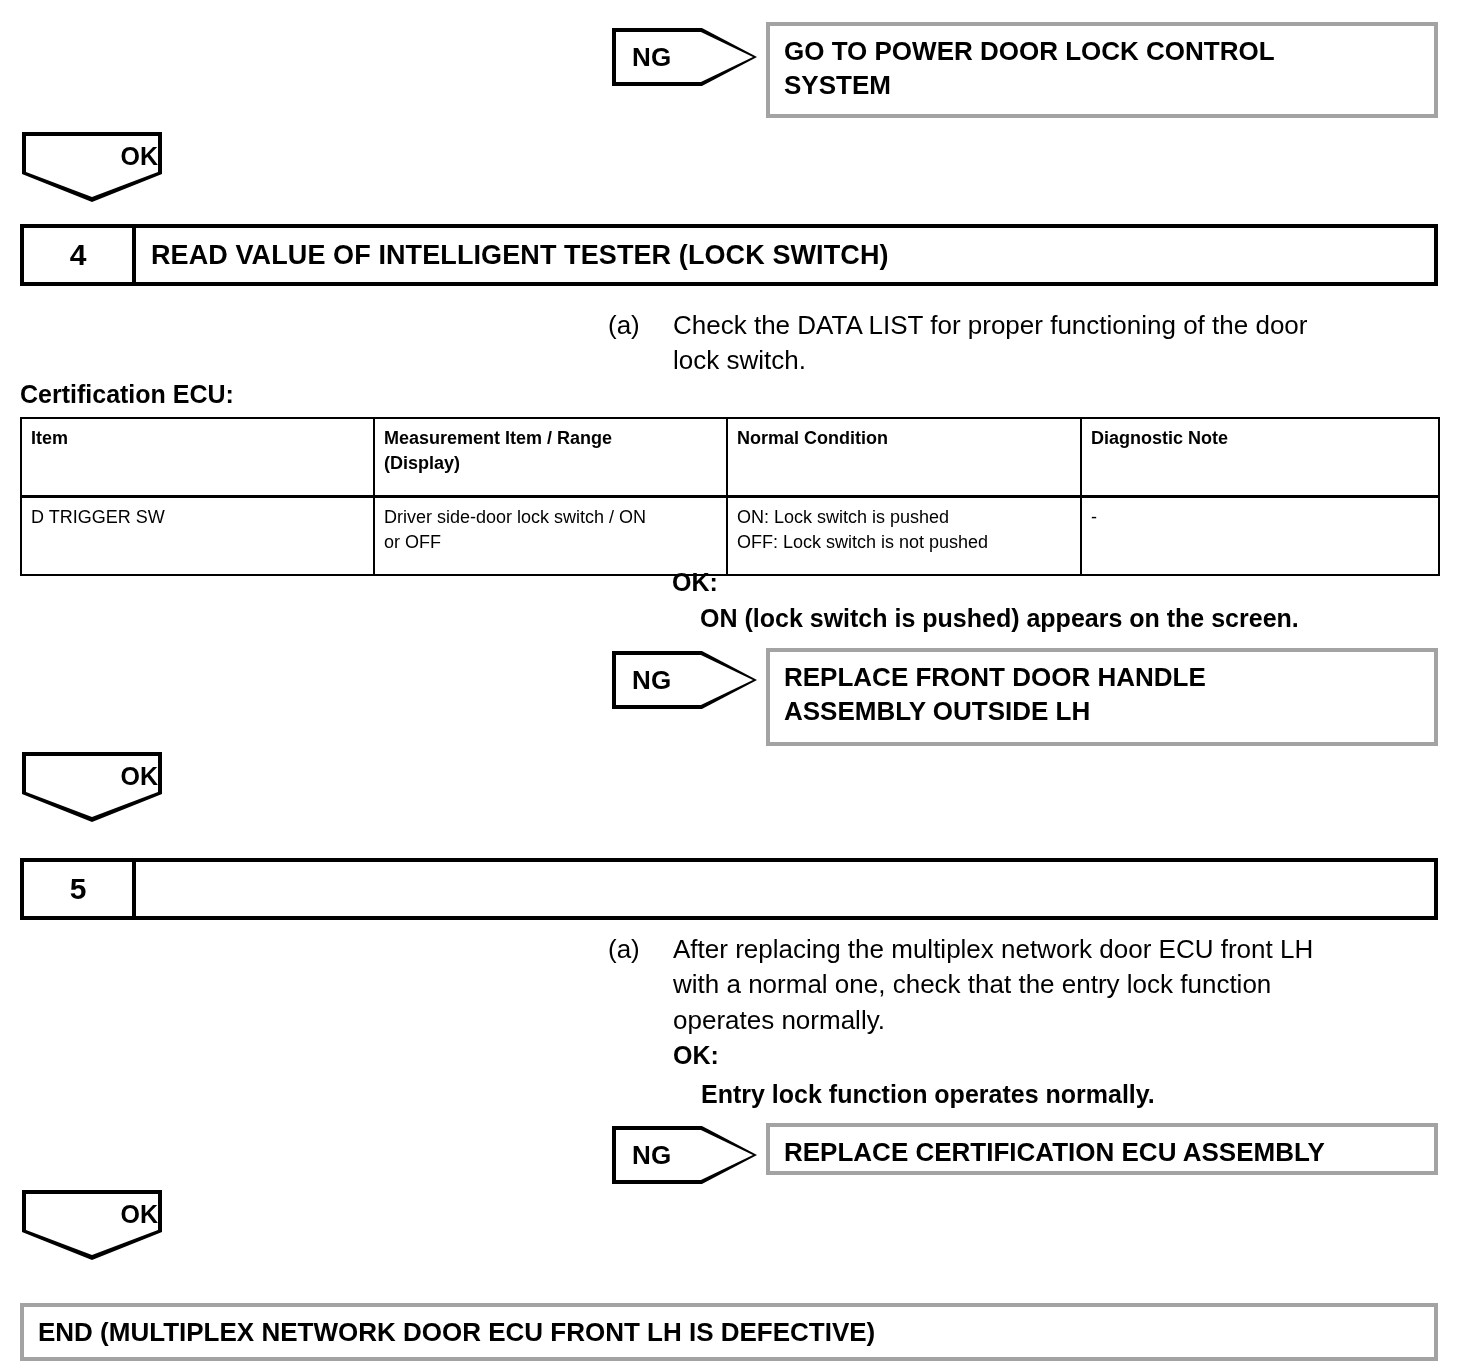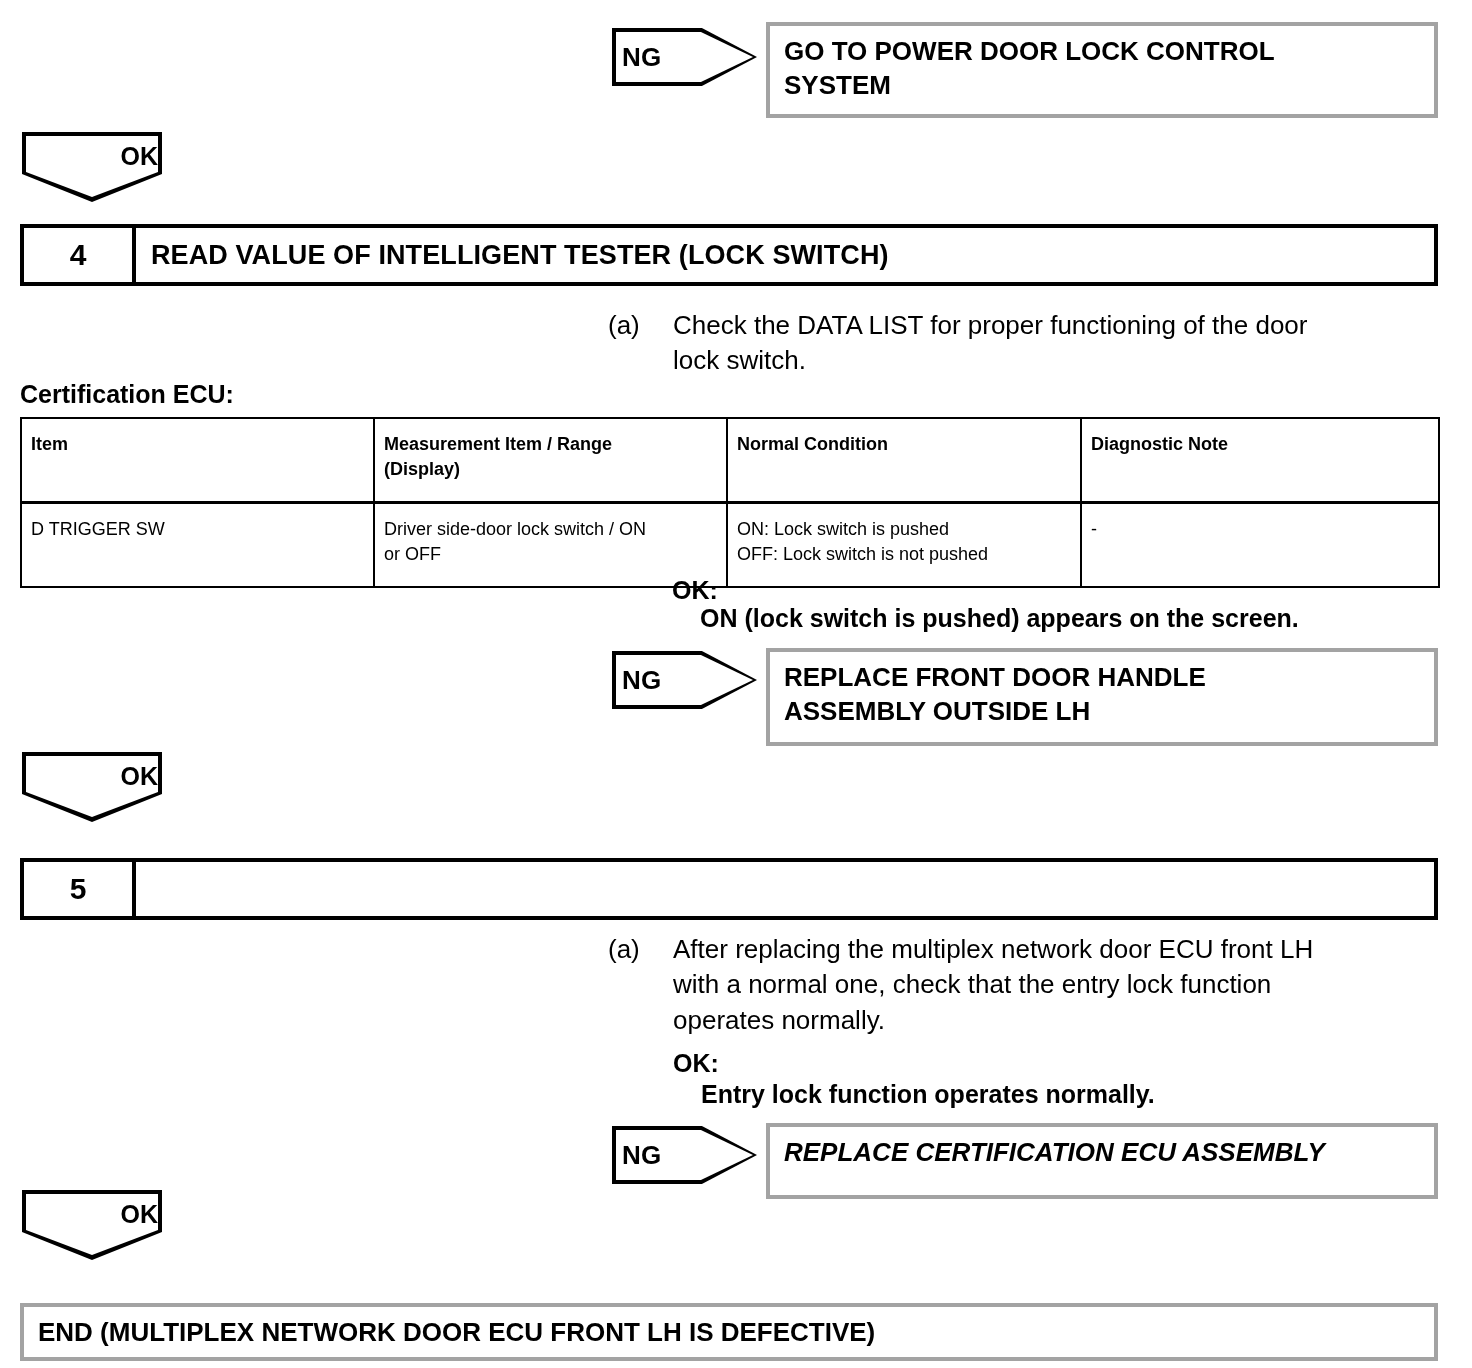--- a/index.html
+++ b/index.html
@@ -31,21 +31,21 @@
     left: 4px; top: 4px;
     width: 137px; height: 50px;
     background: #fff;
     clip-path: polygon(0 0, 62% 0, 100% 50%, 62% 100%, 0 100%);
     display: flex;
     align-items: center;
   }
   .ng-arrow .inner span {
     font-size: 26px;
     font-weight: bold;
-    padding-left: 6px;
+    padding-left: 16px;
     letter-spacing: 0.2px;
     line-height: 1;
   }
 
   
   .ok-arrow {
     width: 140px;
     height: 70px;
     background: #000;
     clip-path: polygon(0 0, 100% 0, 100% 60%, 50% 100%, 0 60%);
@@ -111,21 +111,20 @@
   }
   .proc-label {
     width: 65px;
     flex: none;
   }
   .proc-body { flex: 1 1 auto; }
   .ok-label {
     font-weight: bold;
     font-size: 25px;
     line-height: 1.36;
-    margin-top: 8px;
   }
   .ok-text {
     font-weight: bold;
     font-size: 25px;
     line-height: 1.36;
     padding-left: 28px;
   }
 
   
   .caption {
@@ -136,21 +135,21 @@
   
   table.data-table {
     border-collapse: collapse;
     table-layout: fixed;
     background: #fff;
   }
   table.data-table th,
   table.data-table td {
     border: 2px solid #000;
     vertical-align: top;
-    padding: 13px 8px 7px 9px;
+    padding: 7px 8px 7px 9px;
     font-size: 18px;
     line-height: 1.4;
     text-align: left;
   }
   table.data-table th {
     font-weight: bold;
   }
   table.data-table thead th { border-bottom: 3px solid #000; }
   .cellline { display: block; }
 </style>
@@ -268,21 +267,21 @@
 
 <div class="abs ok-label" style="left:673px; top:1038px;">OK:</div>
 <div class="abs ok-text" style="left:673px; top:1077px;">Entry lock function operates normally.</div>
 
 <div class="abs ng-arrow" style="left:612px; top:1126px;">
   <div class="inner">
     <span>NG</span>
   </div>
 </div>
 
-<div class="abs result-box" style="left:766px; top:1123px; width:672px; height:76px;font-style:italic;">
+<div class="abs result-box" style="left:766px; top:1123px; width:672px; height:52px;">
   <div>REPLACE CERTIFICATION ECU ASSEMBLY</div>
 </div>
 
 <div class="abs ok-arrow" style="left:22px; top:1190px;">
   <div class="inner">
     <span>OK</span>
   </div>
 </div>
 
 <div class="abs result-box" style="left:20px; top:1303px; width:1418px; height:58px; display:flex; align-items:center; padding-left:14px;">

